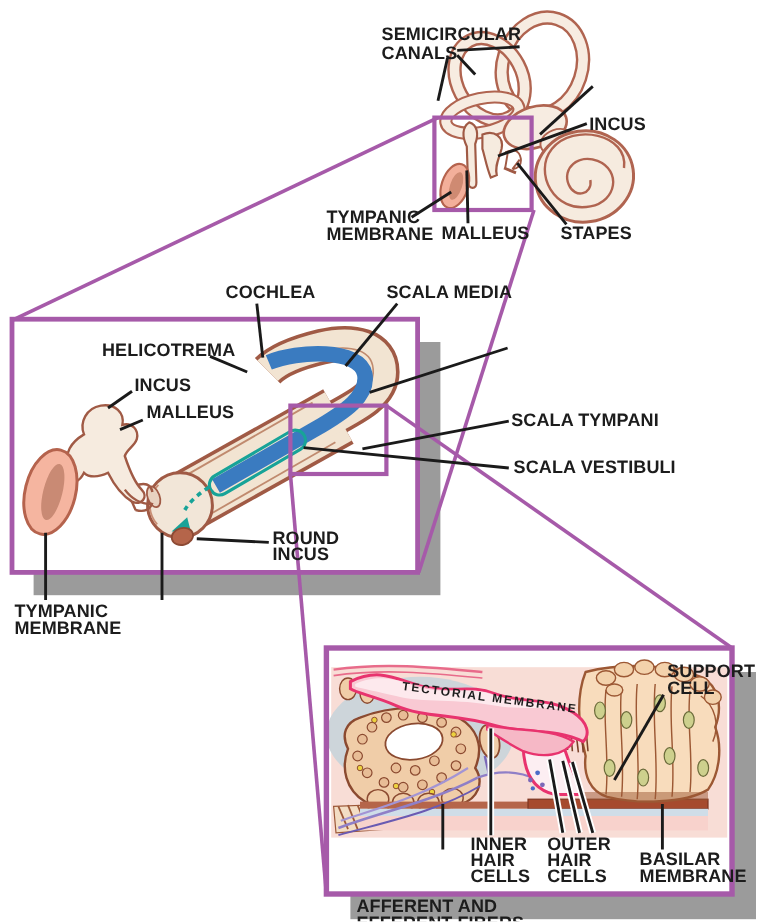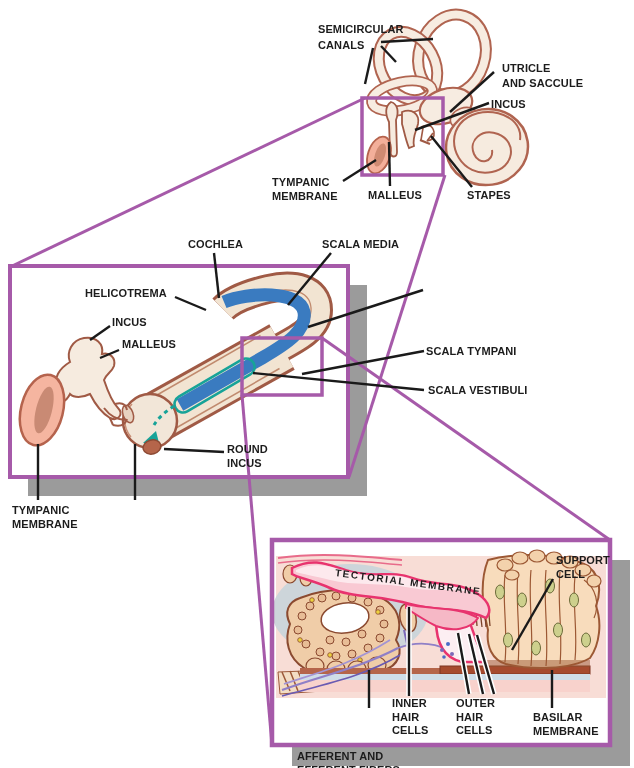--- a/index.html
+++ b/index.html
@@ -1,19 +1,19 @@
 <!DOCTYPE html>
 <html><head>
 <meta charset="utf-8">
 <style>
   html,body{margin:0;padding:0;background:#fff;}
   .stage{position:relative;width:634px;height:768px;background:#ffffff;overflow:hidden;
          font-family:"Liberation Sans","DejaVu Sans",sans-serif;}
   .art{position:absolute;left:0;top:0;}
-  .lbl{position:absolute;font-size:11px;font-weight:bold;color:#1c1c1c;
+  .lbl{position:absolute;font-size:15px;font-weight:bold;color:#1c1c1c;
        line-height:14px;letter-spacing:0.1px;white-space:nowrap;z-index:5;}
   .lbl span{display:block;}
   .lbl-rot{transform:rotate(7.5deg);transform-origin:left top;font-size:10px;letter-spacing:1.6px;}
 </style>
 </head>
 <body>
 
 <div class="stage">
 
 <svg class="art" width="634" height="768" viewBox="0 0 634 768">
@@ -266,24 +266,20 @@
     <line x1="483" y1="694" x2="469" y2="634"></line>
     <line x1="494" y1="694" x2="477" y2="635"></line>
     <line x1="552" y1="708" x2="552" y2="670"></line>
   </g>
 </svg>
 
 <div class="lbl" style="left:318px;top:21px;line-height:16px">
   <span>SEMICIRCULAR</span>
   <span>CANALS</span>
 </div>
-<div class="lbl" style="left:502px;top:61px;line-height:15px">
-  <span>UTRICLE</span>
-  <span>AND SACCULE</span>
-</div>
 <div class="lbl" style="left:491px;top:97px">
   <span>INCUS</span>
 </div>
 <div class="lbl" style="left:272px;top:175px">
   <span>TYMPANIC</span>
   <span>MEMBRANE</span>
 </div>
 <div class="lbl" style="left:368px;top:188px">
   <span>MALLEUS</span>
 </div>

